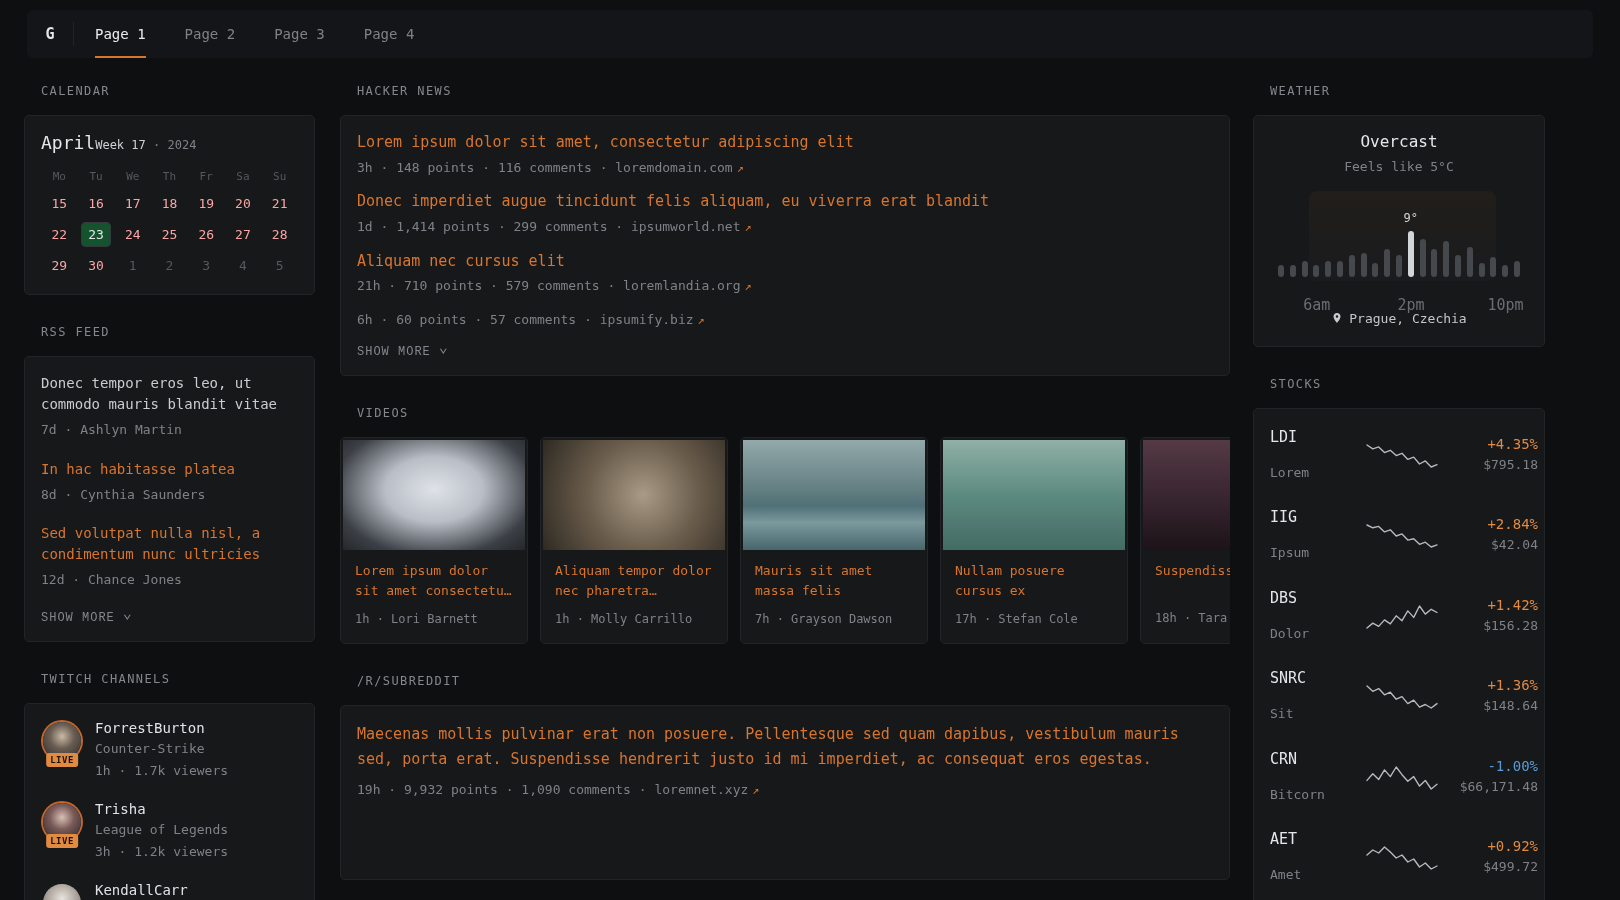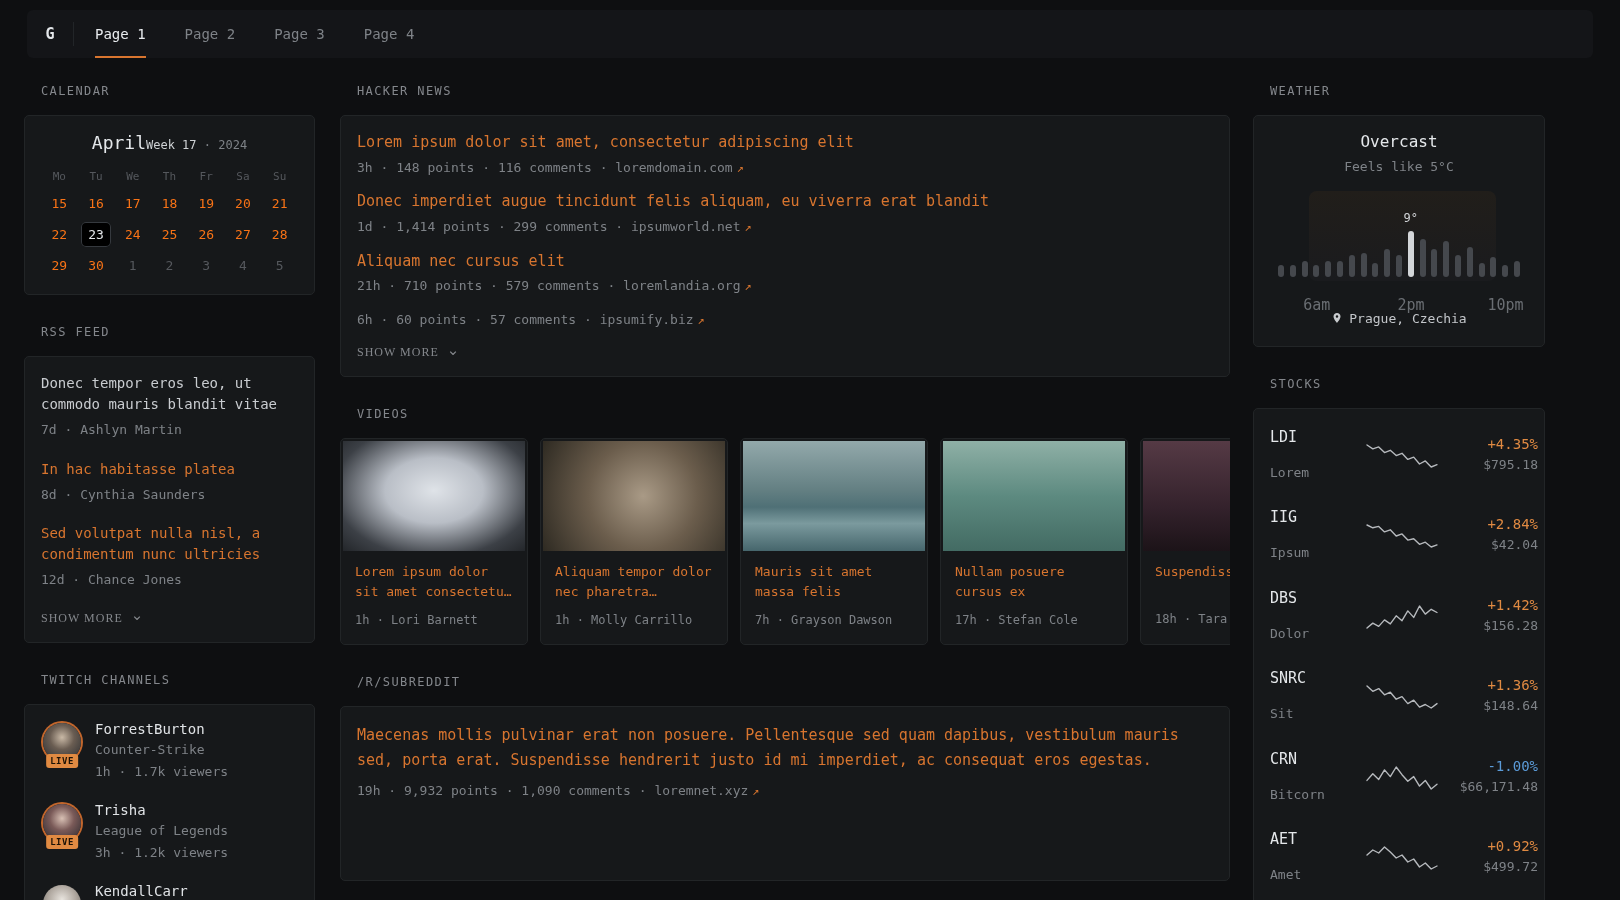--- a/index.html
+++ b/index.html
@@ -13,21 +13,21 @@
     --dim:#55585d;
     --sec:#84878c;
     --accent:#d8752f;
     --accent2:#e08a42;
     --blue:#5b9bd8;
   }
   *{box-sizing:border-box;margin:0;padding:0}
   html,body{width:1620px;height:900px;overflow:hidden}
   body{background:var(--bg);color:var(--text);font-family:"DejaVu Sans Mono","Liberation Mono",monospace;font-size:13px}
   a{text-decoration:none;color:inherit;cursor:pointer}
-  button{font-family:Liberation Serif, serif;background:none;border:none;cursor:pointer}
+  button{font-family:Liberation Mono, monospace;background:none;border:none;cursor:pointer}
 
   
   .topbar{margin:10px 27px 0;height:48px;background:var(--bar);border-radius:6px;display:flex;align-items:stretch}
   .logo{width:46px;display:flex;align-items:center;justify-content:center;color:var(--heading);font-size:15px;font-weight:bold;cursor:pointer}
   .logo-divider{width:1px;background:#222528;margin:12px 0}
   .tabs{display:flex;gap:39px;padding-left:21px;align-items:stretch}
   .tab{display:flex;align-items:center;color:var(--muted);font-size:14px;position:relative}
   .tab.active{color:#e9ecef}
   .tab.active::after{content:'';position:absolute;left:0;right:0;bottom:0;height:2px;background:var(--accent)}
 
@@ -39,32 +39,32 @@
   .col-right{width:292px}
   .section{margin-bottom:30px}
   .section-title{font-size:12px;font-weight:normal;letter-spacing:1.4px;color:var(--sec);margin:0 0 17px 17px}
   .card{background:var(--card);border:1px solid var(--border);border-radius:5px;padding:16px}
   .meta{font-size:13px;color:var(--muted);line-height:1.5}
   .accent{color:var(--accent)}
   .show-more{display:flex;align-items:center;gap:8px;color:var(--sec);font-size:12px;letter-spacing:1px;padding:2px 0 0}
   .chev{font-size:15px;line-height:.4;position:relative;top:-3px;color:var(--sec)}
 
   
-  .cal-head{display:flex;justify-content:center;align-items:baseline}
+  .cal-head{display:flex;justify-content:flex-start;align-items:baseline}
   .cal-month{font-size:18px;color:var(--heading)}
   .cal-meta{font-size:12px;color:var(--muted)}
   .cal-week{color:#cfd2d5}
   .cal-grid{display:grid;grid-template-columns:repeat(7,1fr);text-align:center}
   .cal-headers{margin-top:17px}
   .cal-dh{font-size:11px;color:var(--dim)}
   .cal-days{margin-top:8px;row-gap:6px}
   .cal-cell{display:flex;align-items:center;justify-content:center;cursor:pointer}
-  .cal-num{width:30px;height:25px;display:flex;align-items:center;justify-content:center;border-radius:5px;font-size:13px;color:#f97316}
+  .cal-num{width:30px;height:25px;display:flex;align-items:center;justify-content:center;border-radius:5px;font-size:13px;color:#fca5a5}
   .cal-cell.muted .cal-num{color:var(--dim)}
-  .cal-cell.selected .cal-num{background:#000000;box-shadow:inset 0 0 0 1px #35393e;color:var(--heading)}
+  .cal-cell.selected .cal-num{background:#14532d;box-shadow:inset 0 0 0 1px #35393e;color:var(--heading)}
 
   
   .rss-item{margin-bottom:19px}
   .rss-title{display:block;font-size:14px;line-height:1.5;color:#c9ccd0}
   .rss-title.accent{color:var(--accent)}
   .rss-item .meta{margin-top:5px}
 
   
   .tw-item{display:flex;align-items:flex-start;margin-bottom:20px;cursor:pointer}
   .tw-avatar-wrap{position:relative;margin:2px 14px 0 2px;flex:none}

